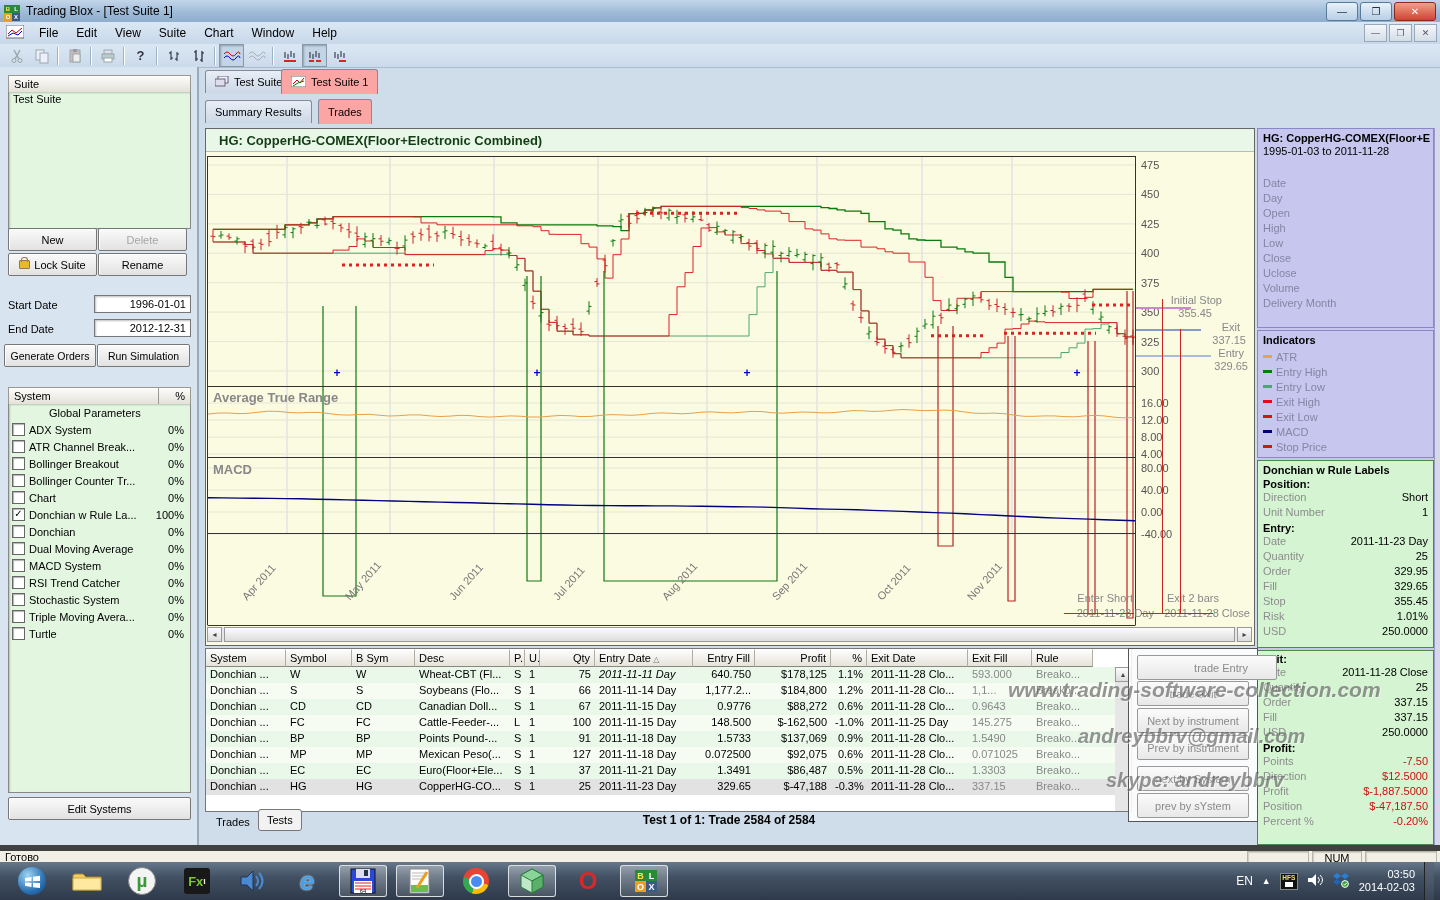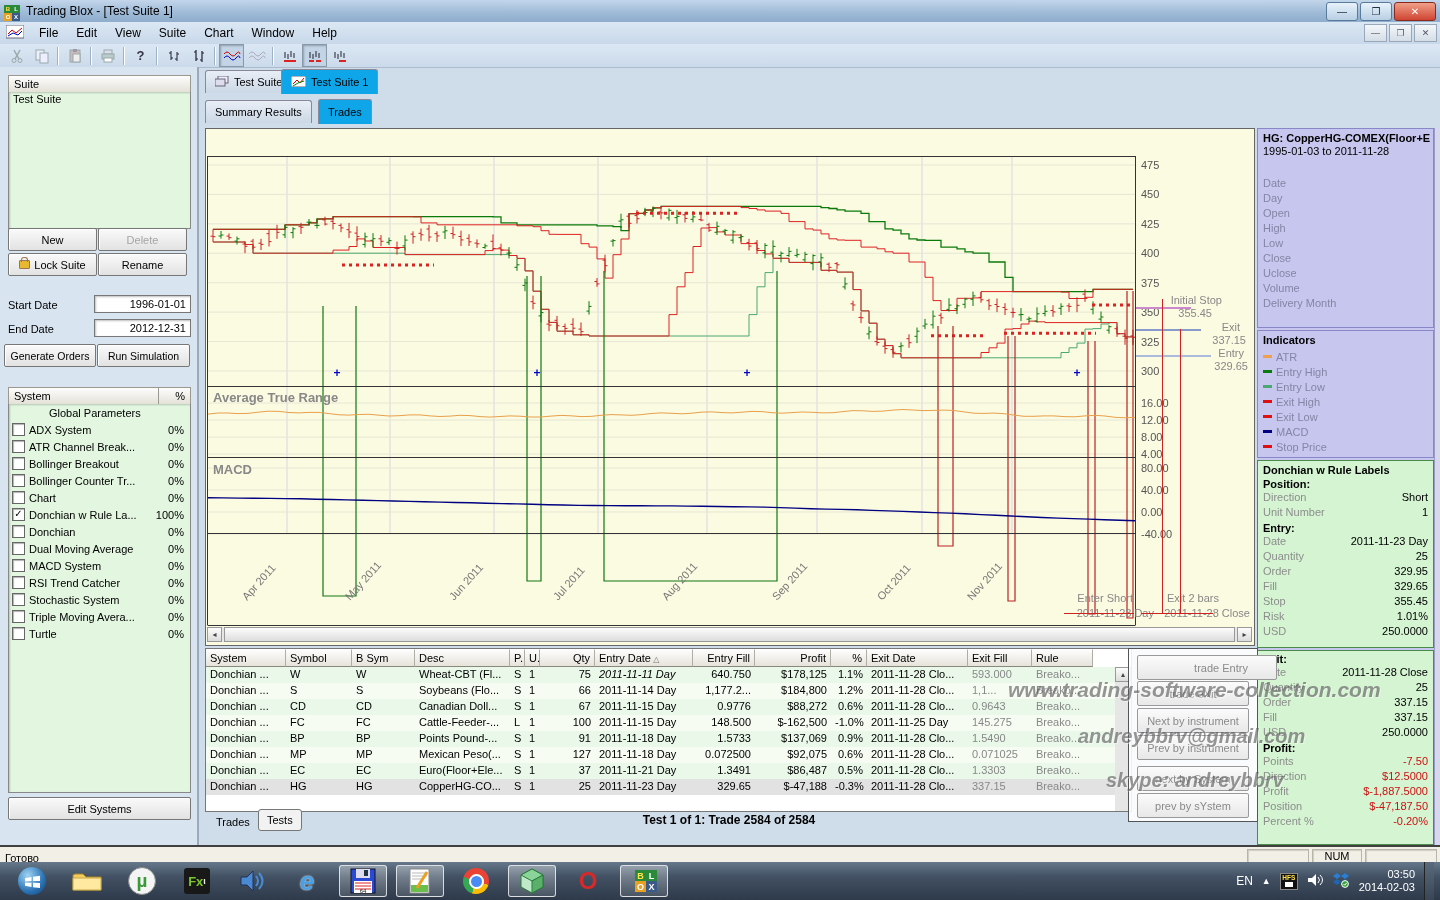--- a/index.html
+++ b/index.html
@@ -33,21 +33,21 @@
   .field{background:#fff;border:1px solid #777;box-shadow:inset 1px 1px 2px rgba(0,0,0,.25);
     font-size:11px;text-align:right;padding:2px 4px;}
   .sysrow{display:flex;align-items:center;height:17px;padding-left:3px;}
   .cbx{width:11px;height:11px;background:#fff;border:1px solid #666;box-shadow:inset 1px 1px 1px rgba(0,0,0,.3);
     font-size:10px;line-height:10px;text-align:center;margin-right:4px;flex:none;}
   .sysname{flex:1;overflow:hidden;white-space:nowrap;}
   .syspct{width:32px;text-align:right;padding-right:6px;}
   
   .tab{position:absolute;height:22px;display:flex;align-items:center;gap:5px;padding:0 9px;font-size:11px;
     border:1px solid #889;border-bottom:none;border-radius:3px 3px 0 0;background:linear-gradient(#e8eef6,#ccd8e6);}
-  .tab.active{background:#0ea5e9;height:24px;z-index:2;}
+  .tab.active{background:#fca5a5;height:24px;z-index:2;}
   
   #chartregion{left:205px;top:128px;width:1048px;height:516px;background:#fbfbe2;border:1px solid #666;}
   #charttitle{left:0;top:0;width:100%;height:23px;background:#e9f7e9;border-bottom:1px solid #bbb;
     font-size:13px;font-weight:bold;color:#143c14;display:flex;align-items:center;padding-left:13px;box-sizing:border-box;}
   .panlabel{position:absolute;color:#888;font-weight:bold;font-size:13px;}
   .gtick{position:absolute;color:#555;font-size:11px;}
   .ann{position:absolute;color:#888;font-size:11px;white-space:nowrap;}
   .connector{position:absolute;height:2px;}
   .redline{position:absolute;background:#cc2222;}
   #hscroll{left:1px;top:498px;width:1045px;height:15px;background:#e6e6e6;display:flex;}
@@ -78,21 +78,21 @@
   .vscroll{position:absolute;right:0;top:18px;width:16px;bottom:0;background:#e6e6e6;}
   
   #navpanel{left:1128px;top:648px;width:128px;height:172px;background:rgba(255,255,255,.88);border:1px solid #555;}
   .navbtn{position:absolute;left:8px;width:110px;height:23px;background:linear-gradient(#fbfbfb,#e8e8e8);
     border:1px solid #999;border-radius:2px;color:#8a8a8a;font-size:11px;display:flex;align-items:center;justify-content:center;}
   
   .btab{position:absolute;height:20px;padding:0 8px;display:flex;align-items:center;font-size:11px;}
   .btab.raised{border:1px solid #777;border-radius:3px 3px 3px 3px;background:#f2f2f2;}
   #teststatus{left:205px;top:813px;width:1048px;text-align:center;font-weight:bold;font-size:12px;}
   
-  #statusbar{left:0;top:845px;width:1440px;height:17px;background:#f2f0e6;border-top:2px solid #404040;display:flex;align-items:flex-end;font-size:11px;}
+  #statusbar{left:0;top:845px;width:1440px;height:17px;background:#f2f0e6;border-top:6px solid #404040;display:flex;align-items:flex-start;font-size:11px;}
   .scell{height:13px;border:1px solid #b8b5aa;box-shadow:inset 1px 1px 1px rgba(0,0,0,.15);margin-right:3px;}
   #taskbar{left:0;top:862px;width:1440px;height:38px;background:linear-gradient(#66788c,#415062 40%,#2e3a4a);display:flex;align-items:center;}
   .tkicon{width:46px;height:30px;display:flex;align-items:center;justify-content:center;margin-left:9px;border-radius:3px;}
   .tkicon.framed{border:1px solid rgba(255,255,255,.75);background:linear-gradient(rgba(255,255,255,.35),rgba(255,255,255,.12));}
   #tray{margin-left:auto;display:flex;align-items:center;gap:9px;color:#fff;padding-right:6px;}
   #clock{text-align:right;font-size:11px;line-height:13px;}
   #showdesk{width:9px;height:38px;background:linear-gradient(#5a6a7c,#3a4656);border-left:1px solid #222;}
   
   .wm{position:absolute;color:rgba(85,85,85,.62);font-weight:bold;font-style:italic;
     text-shadow:1px 1px 0 rgba(255,255,255,.45);white-space:nowrap;z-index:50;pointer-events:none;}
@@ -327,20 +327,21 @@
   <span>Test Suite 1</span>
 </div>
 <div class="tab" style="left:205px;top:100px;">
   <span>Summary Results</span>
 </div>
 <div class="tab active" style="left:318px;top:99px;">
   <span>Trades</span>
 </div>
 
 <div id="chartregion" class="abs">
+  <div id="charttitle" class="abs">HG: CopperHG-COMEX(Floor+Electronic Combined)</div>
   <svg id="chart-svg" class="abs" style="left:1px;top:27px;" width="929" height="470">
       <line x1="80" y1="1" x2="80" y2="377" stroke="#d6d6e6"></line>
       <line x1="183" y1="1" x2="183" y2="377" stroke="#d6d6e6"></line>
       <line x1="287" y1="1" x2="287" y2="377" stroke="#d6d6e6"></line>
       <line x1="391" y1="1" x2="391" y2="377" stroke="#d6d6e6"></line>
       <line x1="500" y1="1" x2="500" y2="377" stroke="#d6d6e6"></line>
       <line x1="610" y1="1" x2="610" y2="377" stroke="#d6d6e6"></line>
       <line x1="715" y1="1" x2="715" y2="377" stroke="#d6d6e6"></line>
       <line x1="805" y1="1" x2="805" y2="377" stroke="#d6d6e6"></line>
       <line x1="1" y1="9" x2="928" y2="9" stroke="#e6e6d4"></line>

